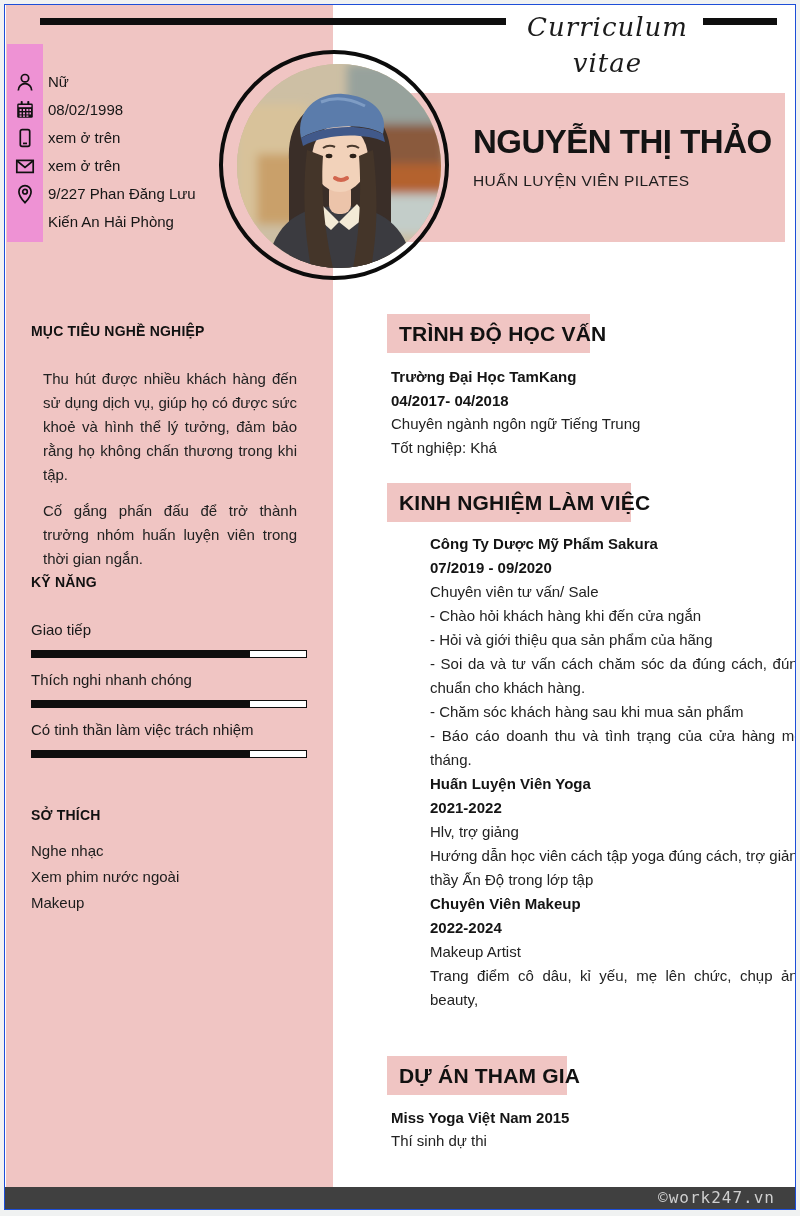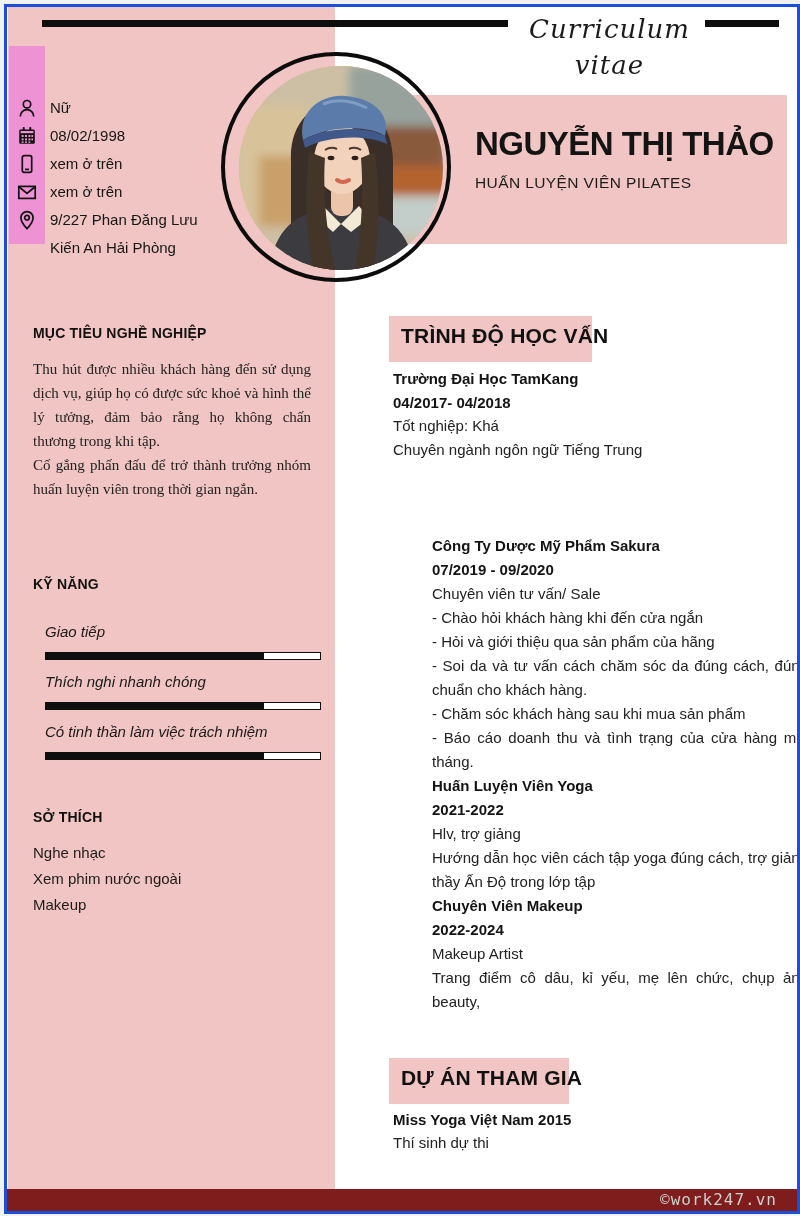--- a/index.html
+++ b/index.html
@@ -7,21 +7,21 @@
     width:800px;height:1216px;
     background:#f0f2f2;
     font-family:"Liberation Sans", sans-serif;
     color:#1f1f1f;
     position:relative;
   }
   .page{
     position:absolute;left:4px;top:4px;
     width:790px;height:1204px;
     background:#ffffff;
-    border:3px solid #1d4ed8;
+    border:1px solid #1d4ed8;
     overflow:hidden;
   }
   
   .sidebar-bg{
     position:absolute;left:1px;top:0;width:327px;height:100%;
     background:#f0c5c3;
   }
   .icon-rail{
     position:absolute;left:2px;top:39px;width:36px;height:198px;
     background:#ee92d4;
@@ -50,65 +50,65 @@
   .person-name{
     position:absolute;left:468px;top:116px;width:310px;
     font-size:33px;font-weight:bold;letter-spacing:-0.5px;color:#141414;
     line-height:42px;white-space:nowrap;
   }
   .person-title{
     position:absolute;left:468px;top:166px;width:310px;
     font-size:15.5px;color:#1d1d1d;letter-spacing:0.4px;line-height:20px;
   }
   
-  .contact{position:absolute;left:0;top:63px;width:328px;margin-top:24px;}
+  .contact{position:absolute;left:0;top:63px;width:328px;}
   .contact-row{position:relative;height:28px;}
   .contact-row .cicon{position:absolute;left:9px;top:3px;width:22px;height:22px;}
   .contact-row .ctext{position:absolute;left:43px;top:0;line-height:28px;font-size:15px;color:#161616;}
   
   .side-heading{
     position:absolute;left:26px;font-size:14px;font-weight:bold;color:#111;
     letter-spacing:0.2px;line-height:28px;
   }
   .objective-body{
     position:absolute;left:26px;top:350px;width:278px;
     font-size:15px;line-height:24px;color:#222;
   }
-  .objective-body p{margin:0;text-align:justify;font-family:Liberation Serif, serif;}
-  .skills{position:absolute;left:38px;top:613px;width:276px;font-style:italic;}
+  .objective-body p{margin:12px;text-align:justify;}
+  .skills{position:absolute;left:26px;top:613px;width:276px;}
   .skill{height:40px;margin-bottom:10px;position:relative;}
   .skill-label{font-size:15px;line-height:24px;color:#1a1a1a;}
   .skill-bar{
     position:absolute;left:0;top:32px;width:274px;height:6px;
     border:1px solid #0e0e0e;background:#ffffff;
   }
   .skill-fill{position:absolute;left:-1px;top:-1px;height:8px;background:#0e0e0e;}
   .hobby-list{position:absolute;left:26px;top:833px;width:278px;font-size:15px;color:#1c1c1c;}
   .hobby-list div{line-height:26px;}
   
   .section-box{
-    position:absolute;left:382px;height:46px;background:#f0c5c3;
+    position:absolute;left:382px;height:39px;background:#f0c5c3;
     font-size:21px;font-weight:bold;color:#111;line-height:39px;
     padding-left:12px;box-sizing:border-box;letter-spacing:0.2px;white-space:nowrap;
   }
   .edu-box{top:309px;width:203px;}
   .exp-box{top:478px;width:244px;}
   .proj-box{top:1051px;width:180px;}
   .rcol{position:absolute;left:386px;width:376px;font-size:15px;color:#222;}
   .rcol p{margin:0;line-height:23.5px;}
   .edu-body{top:360px;}
   .exp-body{top:527px;margin-left:39px;}
   .exp-body p{line-height:24px;text-align:justify;}
   .proj-body{top:1101px;}
   .proj-body p{line-height:23px;}
   .b{font-weight:bold;color:#141414;}
   
   .footer-strip{
     position:absolute;left:0;top:1182px;width:790px;height:22px;
-    background:#7f1d1d;
+    background:#404040;
   }
   .watermark{
     position:absolute;right:20px;top:0;height:22px;line-height:22px;
     font-family:"DejaVu Sans Mono", monospace;font-size:16px;color:#cfcfcf;
     letter-spacing:1px;
   }
 </style>
 </head>
 <body>
 
@@ -255,24 +255,25 @@
   <div class="hobby-list">
     <div>Nghe nhạc</div>
     <div>Xem phim nước ngoài</div>
     <div>Makeup</div>
   </div>
 
   <div class="section-box edu-box">TRÌNH ĐỘ HỌC VẤN</div>
   <div class="rcol edu-body">
     <p class="b">Trường Đại Học TamKang</p>
     <p class="b">04/2017- 04/2018</p>
+    <p>Chuyên ngành ngôn ngữ Tiếng Trung</p>
     <p>Tốt nghiệp: Khá</p>
-    <p>Chuyên ngành ngôn ngữ Tiếng Trung</p>
-  </div>
-
+  </div>
+
+  <div class="section-box exp-box">KINH NGHIỆM LÀM VIỆC</div>
   <div class="rcol exp-body">
     <p class="b">Công Ty Dược Mỹ Phẩm Sakura</p>
     <p class="b">07/2019 - 09/2020</p>
     <p>Chuyên viên tư vấn/ Sale</p>
     <p>- Chào hỏi khách hàng khi đến cửa ngắn</p>
     <p>- Hỏi và giới thiệu qua sản phẩm của hãng</p>
     <p>- Soi da và tư vấn cách chăm sóc da đúng cách, đúng chuẩn cho khách hàng.</p>
     <p>- Chăm sóc khách hàng sau khi mua sản phẩm</p>
     <p>- Báo cáo doanh thu và tình trạng của cửa hàng mỗi tháng.</p>
     <p class="b">Huấn Luyện Viên Yoga</p>

